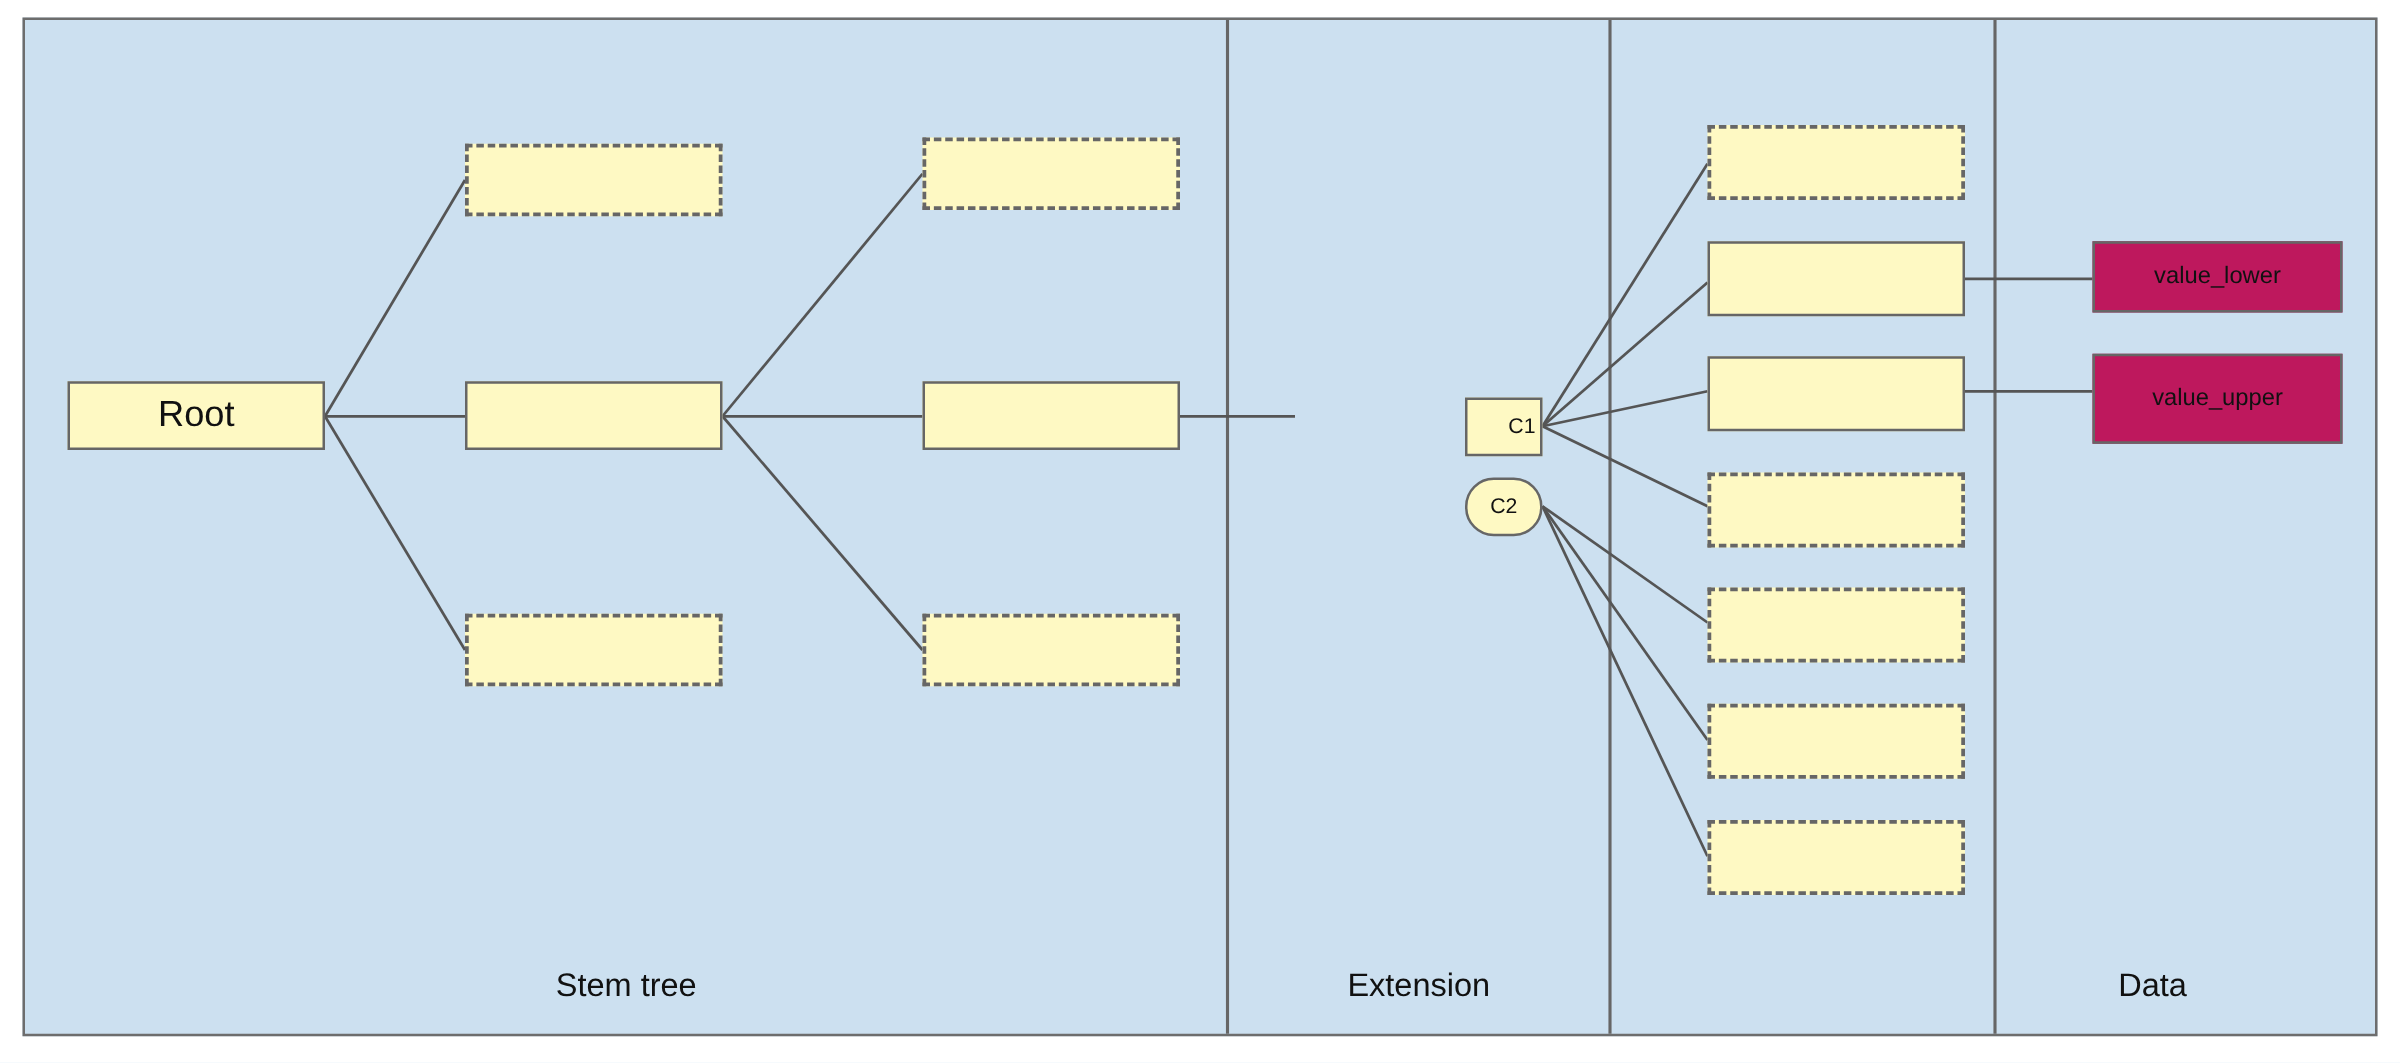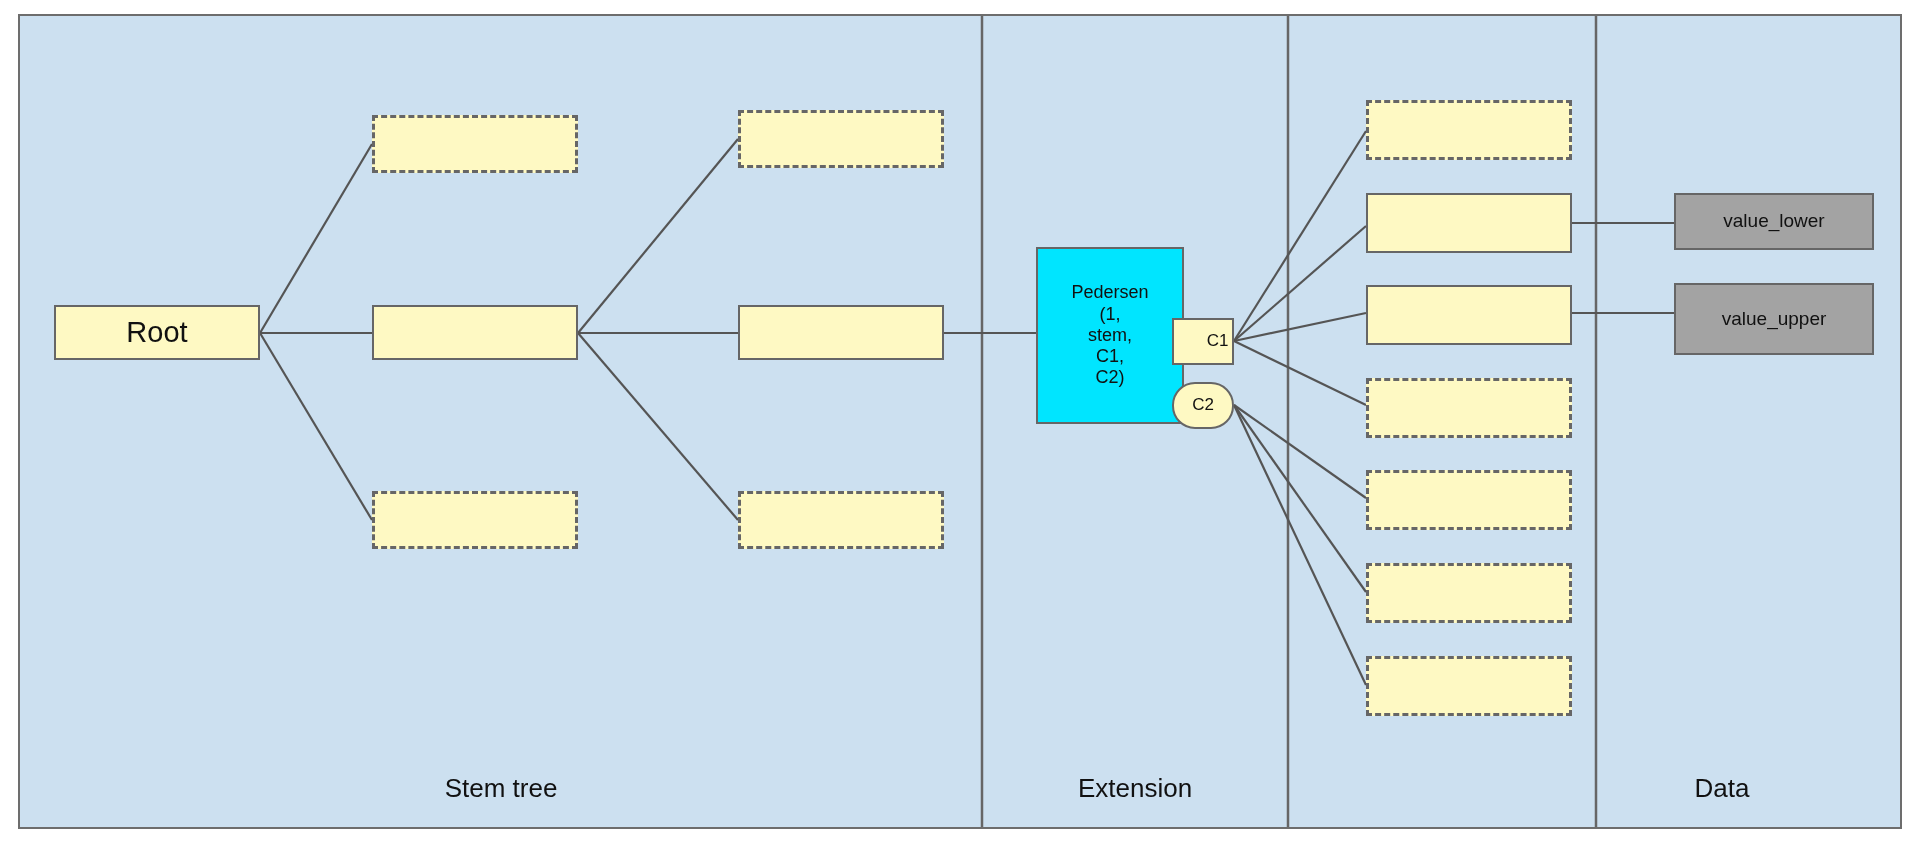--- a/index.html
+++ b/index.html
@@ -47,21 +47,21 @@
   }
   .node.dashed {
     border-style: dashed;
     border-width: 3px;
   }
   .node.cyan {
     background: #00e5ff;
     border: 2px solid #666666;
   }
   .node.green {
-    background: #a3a3a3;
+    background: #be185d;
     border: 2px solid #666666;
   }
   .node.root { font-size: 29px; }
   .node.small { font-size: 19px; }
   .node.pedersen { font-size: 18px; padding: 4px; }
   .node.chip { font-size: 17px; }
   .swimlane-label {
     position: absolute;
     color: #111111;
     font-size: 26px;
@@ -106,29 +106,20 @@
   </div>
 
   <div class="node small dashed" id="n-s1-0" style="left: 372px; top: 115px; width: 206px; height: 58px;"></div>
   <div class="node small" id="n-s1-1" style="left: 372px; top: 305px; width: 206px; height: 55px;"></div>
   <div class="node small dashed" id="n-s1-2" style="left: 372px; top: 491px; width: 206px; height: 58px;"></div>
 
   <div class="node small dashed" id="n-s2-0" style="left: 738px; top: 110px; width: 206px; height: 58px;"></div>
   <div class="node small" id="n-s2-1" style="left: 738px; top: 305px; width: 206px; height: 55px;"></div>
   <div class="node small dashed" id="n-s2-2" style="left: 738px; top: 491px; width: 206px; height: 58px;"></div>
 
-  <div class="node pedersen cyan" id="n-ped" style="left: 1036px; top: 247px; width: 148px; height: 177px;">
-      <div>
-        <div>Pedersen</div>
-        <div>(1,</div>
-        <div>stem,</div>
-        <div>C1,</div>
-        <div>C2)</div>
-      </div>
-    </div>
 
   <div class="node chip" id="n-c1" style="left: 1172px; top: 318px; width: 62px; height: 47px; padding-left: 29px;">
     <span>C1</span>
   </div>
   <div class="node chip" id="n-c2" style="left: 1172px; top: 382px; width: 62px; height: 47px; border-radius: 23px;">
     <span>C2</span>
   </div>
 
   <div class="node small dashed" id="n-sf-0" style="left: 1366px; top: 100px; width: 206px; height: 60px;"></div>
   <div class="node small" id="n-sf-1" style="left: 1366px; top: 193px; width: 206px; height: 60px;"></div>

